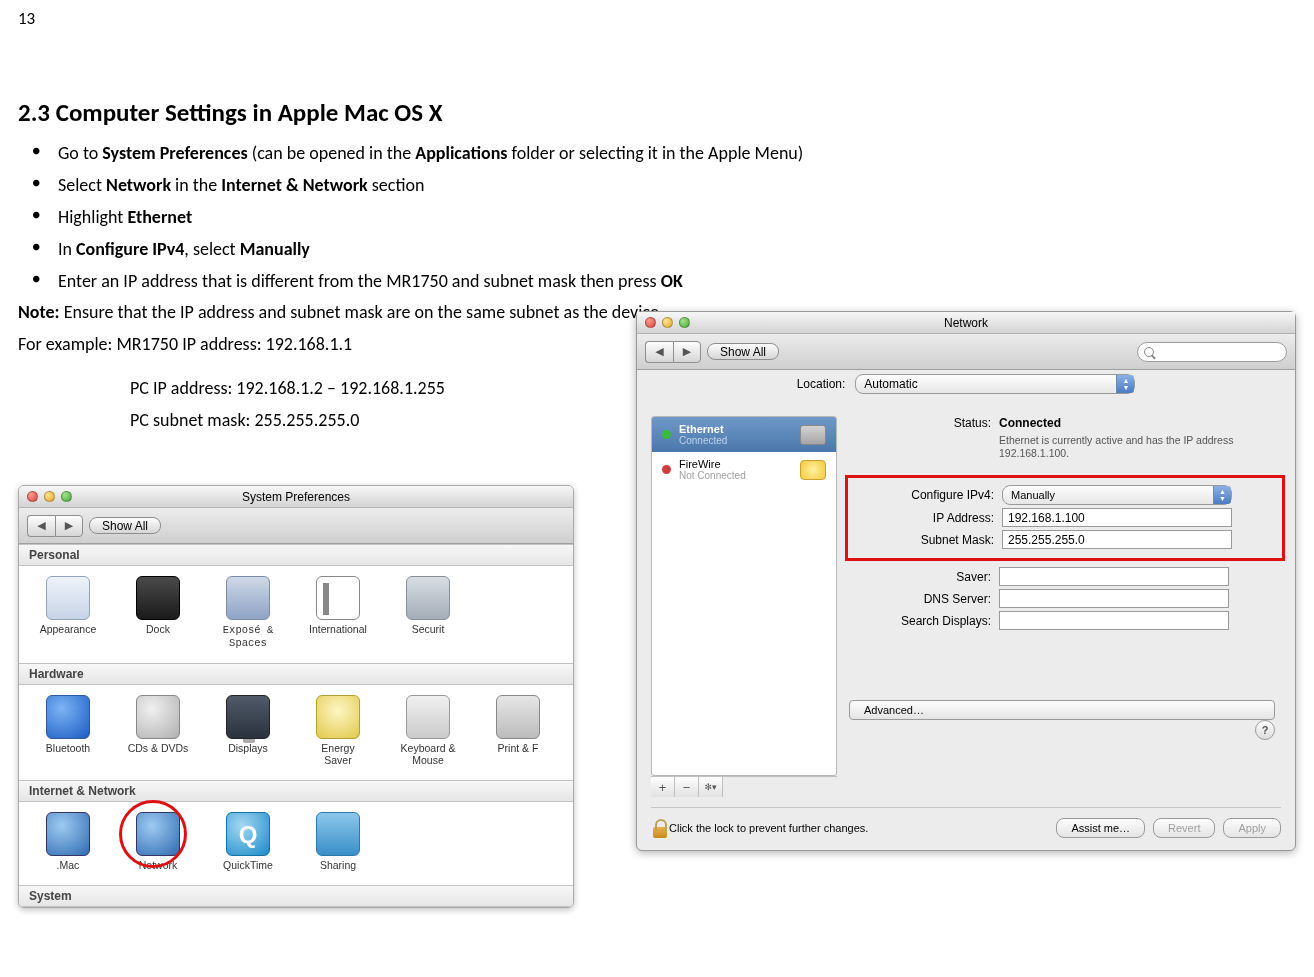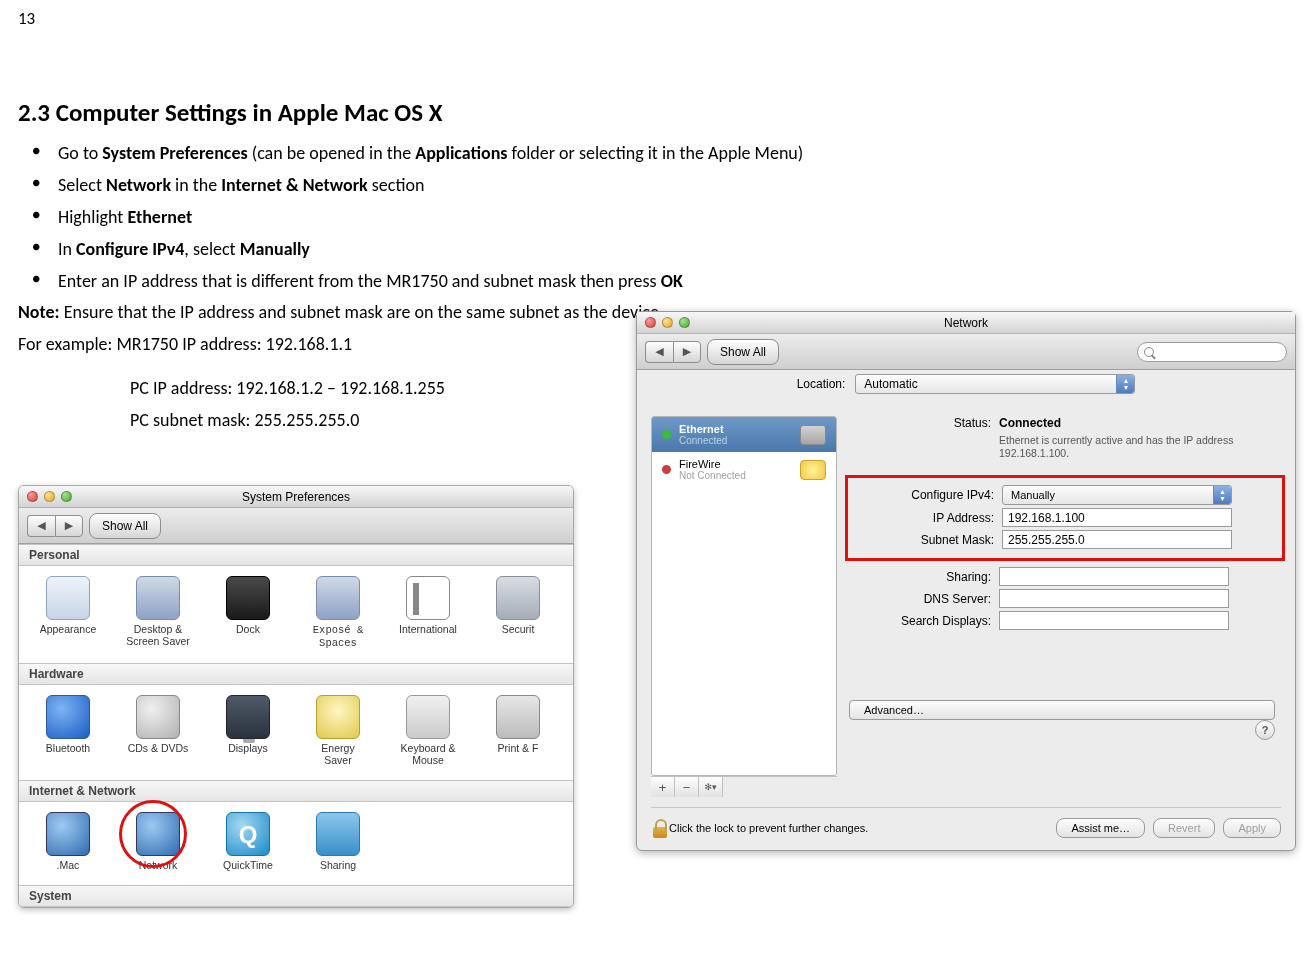--- a/index.html
+++ b/index.html
@@ -57,21 +57,21 @@
   }
   .nav-btns { display:flex; }
   .nav-btn {
     width: 28px; height: 22px; background: linear-gradient(#fdfdfd,#d6d6d6);
     border: 1px solid #8e8e8e; display:flex; align-items:center; justify-content:center;
     font-size:11px; color:#555;
   }
   .nav-btn:first-child { border-radius: 4px 0 0 4px; border-right:none; }
   .nav-btn:last-child { border-radius: 0 4px 4px 0; }
   .pill-btn {
-    height:26px; padding: 0 12px; background: linear-gradient(#fdfdfd,#d6d6d6);
+    height:17px; padding: 0 12px; background: linear-gradient(#fdfdfd,#d6d6d6);
     border:1px solid #8e8e8e; border-radius: 8px; display:flex; align-items:center; font-size:12px;
   }
   .search-field {
     margin-left:auto; width: 150px; height:20px; border:1px solid #9c9c9c; border-radius:10px;
     background:#fff; display:flex; align-items:center; padding:0 6px; font-size:11px; color:#888;
   }
   .search-icon { width:10px; height:10px; border:1.5px solid #888; border-radius:50%; position:relative; margin-right:4px; }
   .search-icon::after { content:""; position:absolute; width:5px; height:1.5px; background:#888; bottom:-2px; right:-3px; transform:rotate(45deg); }
 
   .section-header { background:linear-gradient(#f7f7f7,#e5e5e5); border-top:1px solid #c3c3c3; border-bottom:1px solid #c3c3c3; padding:3px 10px; font-weight:700; font-size:12px; color:#444; }
@@ -122,21 +122,21 @@
   .side-ic { width:26px; height:20px; margin-left:auto; border-radius:3px; }
   .ic-eth { background: linear-gradient(#d3d3d3,#a5a5a5); border:1px solid #888; }
   .ic-fw { background: radial-gradient(circle,#fff1a0,#f3c93b); border:1px solid #caa32c; border-radius:4px; }
   .footer-btns { display:flex; border-top:1px solid #c0c0c0; }
   .fbtn { width:24px; height:20px; border-right:1px solid #c0c0c0; display:flex; align-items:center; justify-content:center; background:linear-gradient(#fdfdfd,#e2e2e2); font-size:13px; color:#555; }
 
   .detail { flex:1; }
   .loc-row { text-align:center; margin: 4px 0 16px 0; font-size:12px; }
   .select-box {
     display:inline-flex; align-items:center; background:linear-gradient(#fdfdfd,#e6e6e6);
-    border:1px solid #9a9a9a; border-radius:3px; height:20px; padding:0 6px 0 8px;
+    border:1px solid #9a9a9a; border-radius:8px; height:20px; padding:0 6px 0 8px;
     min-width: 280px; position:relative;
   }
   .select-arrows { position:absolute; right:0; top:0; bottom:0; width:18px;
     background:linear-gradient(#8ab1e6,#4d7bc0); border-left:1px solid #6a8bb8;
     border-radius:0 3px 3px 0; display:flex; flex-direction:column; align-items:center; justify-content:center; color:#fff; font-size:7px; line-height:1; }
 
   .form-row { display:flex; align-items:center; margin:3px 0; }
   .form-label { width: 150px; text-align:right; padding-right:8px; font-size:12px; }
   .text-input { flex:1; max-width: 230px; height:19px; border:1px solid #9a9a9a; background:#fff; padding:0 5px; font-size:12px; display:flex; align-items:center; }
   .status-block { display:flex; margin-bottom: 18px; }
@@ -206,22 +206,20 @@
         <div class="nav-btns">
           <div class="nav-btn">◀</div>
           <div class="nav-btn">▶</div>
         </div>
         <div class="pill-btn">Show All</div>
       </div>
 
       <div class="section-header">Personal</div>
       <div class="icon-grid">
         <div class="icon-cell"><div class="ic ic-appearance"></div><span>Appearance</span></div>
-        <div class="icon-cell"><div class="ic ic-generic"></div><span style="white-space:pre-line;">Desktop &amp;
-Screen Saver</span></div>
         <div class="icon-cell"><div class="ic ic-dock"></div><span>Dock</span></div>
         <div class="icon-cell"><div class="ic ic-generic"></div><span style="white-space:pre-line;font-family:Liberation Mono, monospace;">Exposé &amp;
 Spaces</span></div>
         <div class="icon-cell"><div class="ic ic-flag"></div><span>International</span></div>
         <div class="icon-cell"><div class="ic ic-house"></div><span>Securit</span></div>
       </div>
 
       <div class="section-header">Hardware</div>
       <div class="icon-grid">
         <div class="icon-cell"><div class="ic ic-blue"></div><span>Bluetooth</span></div>
@@ -326,21 +324,21 @@
                 <div class="form-label">IP Address:</div>
                 <div class="text-input">192.168.1.100</div>
               </div>
               <div class="form-row">
                 <div class="form-label">Subnet Mask:</div>
                 <div class="text-input">255.255.255.0</div>
               </div>
             </div>
 
             <div class="form-row">
-              <div class="form-label">Sharing:</div>
+              <div class="form-label">Saver:</div>
               <div class="text-input"></div>
             </div>
             <div class="form-row">
               <div class="form-label">DNS Server:</div>
               <div class="text-input"></div>
             </div>
             <div class="form-row">
               <div class="form-label">Search Displays:</div>
               <div class="text-input"></div>
             </div>

